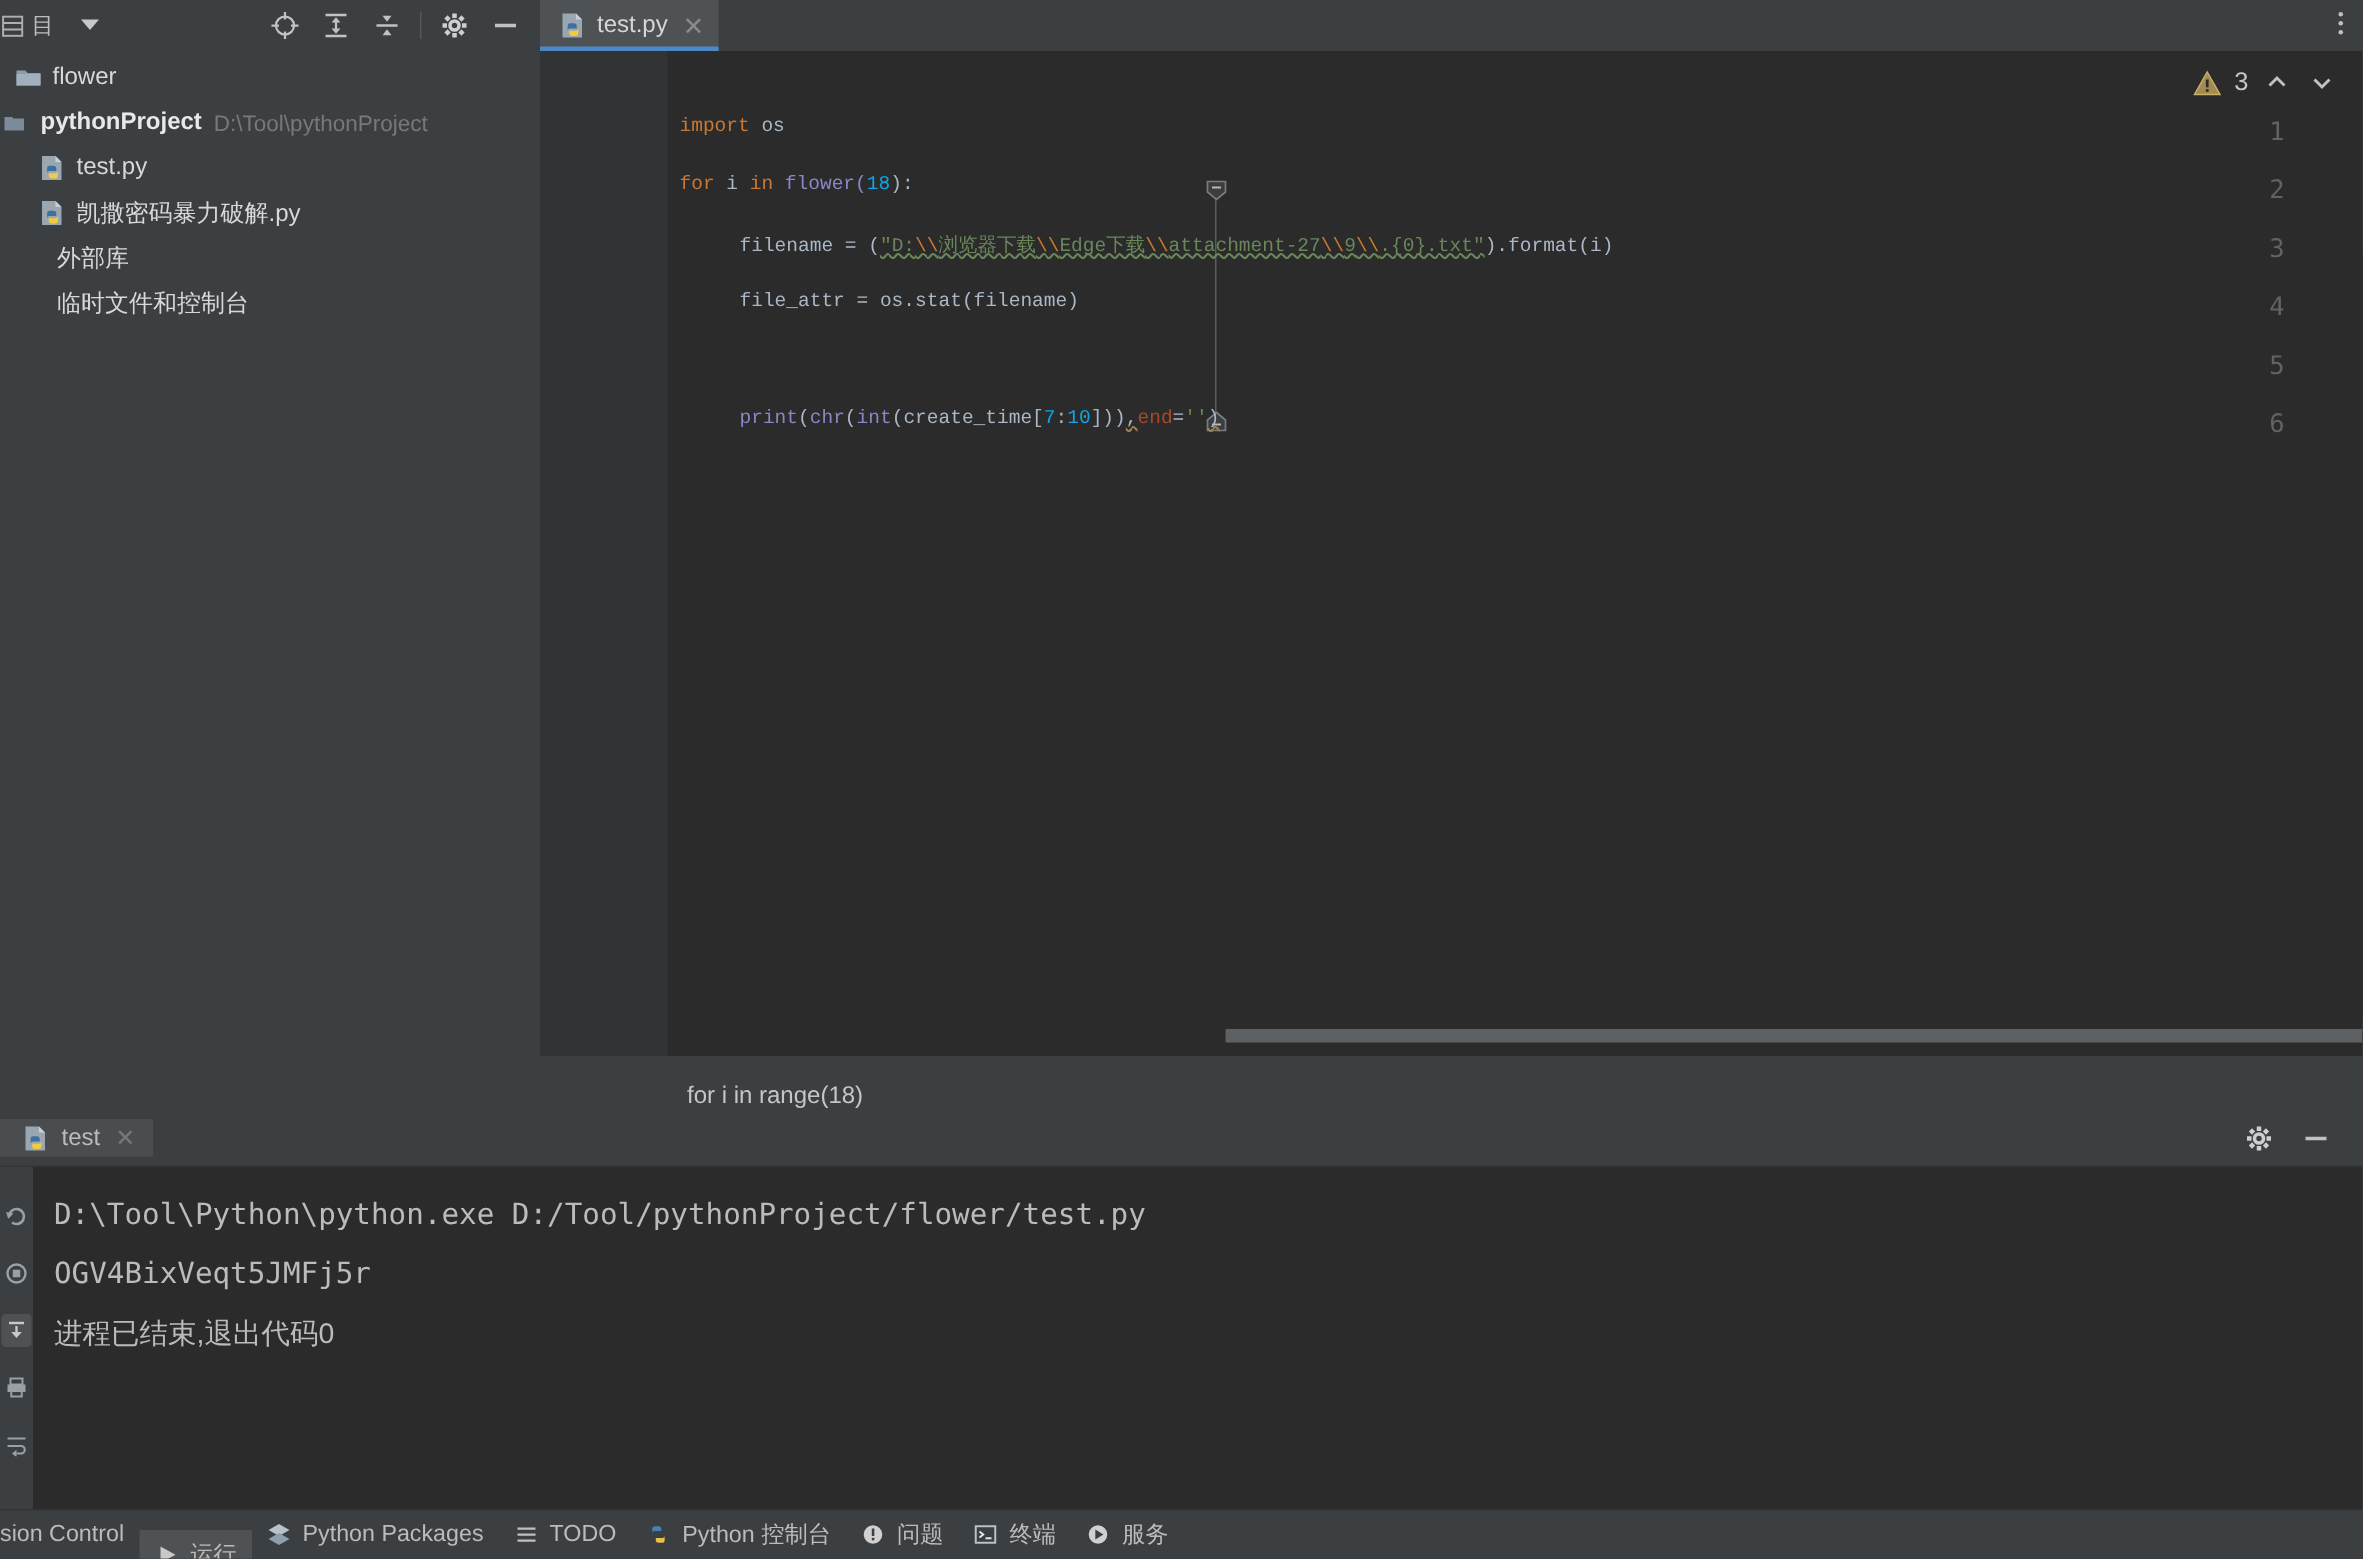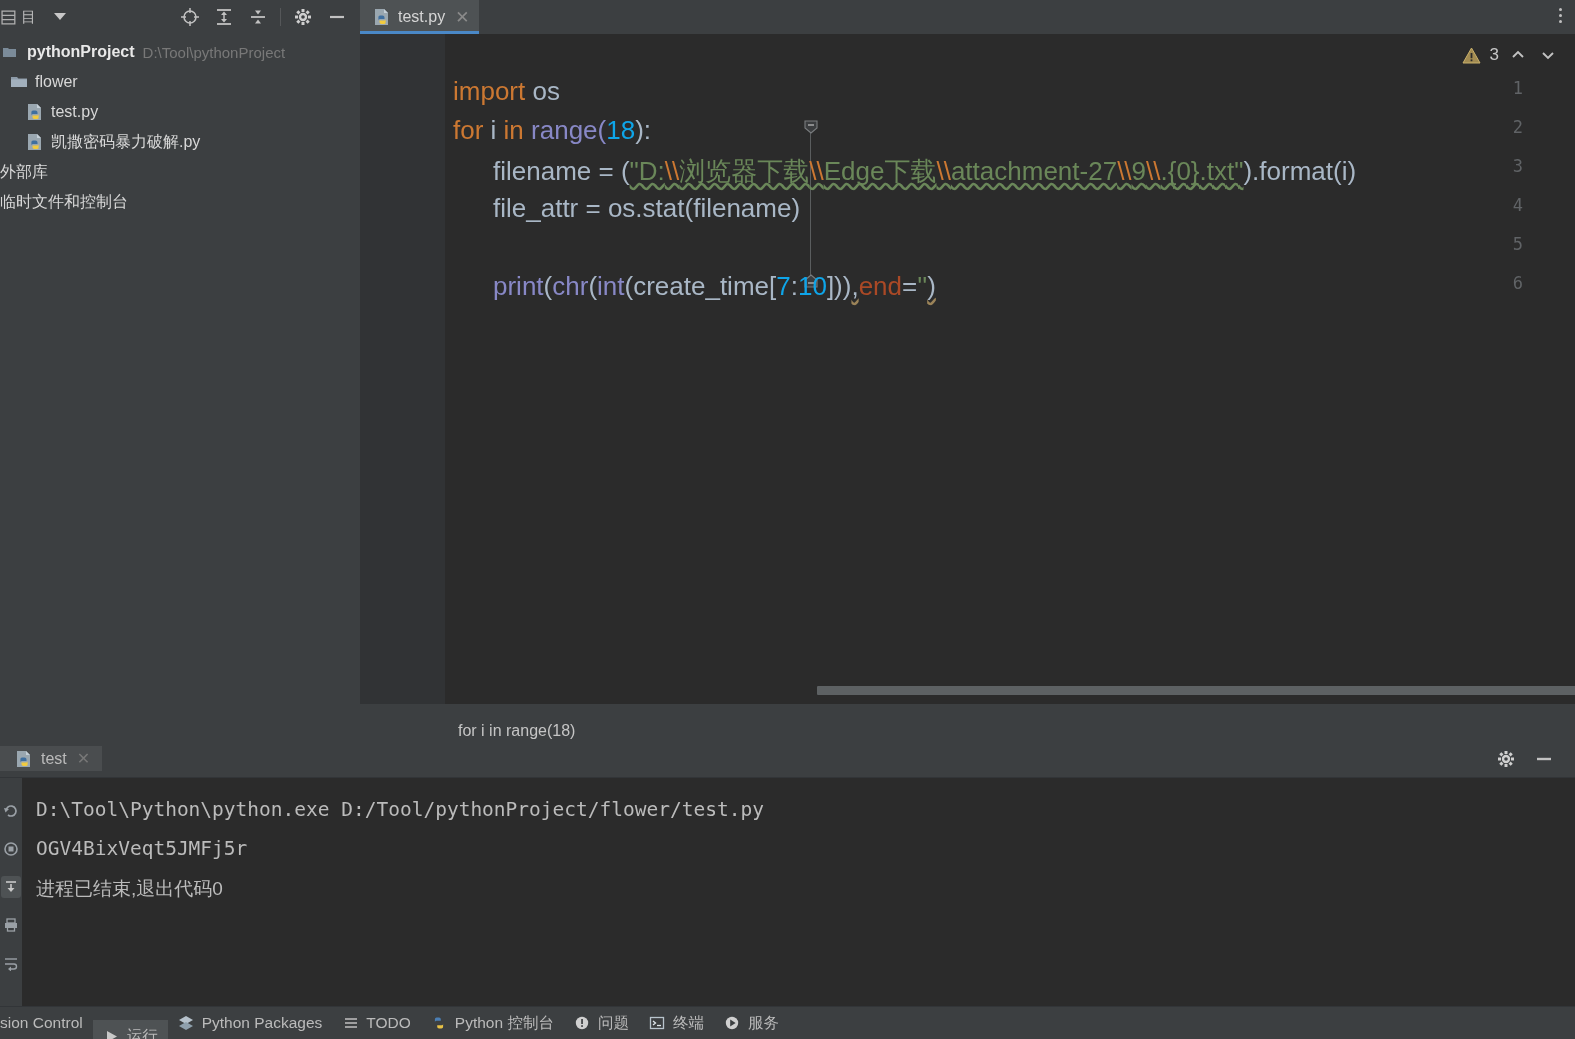--- a/index.html
+++ b/index.html
@@ -68,21 +68,21 @@
     cursor: pointer;
   }
   .tree-row .lbl { color: #d8d8d8; }
   .tree-row .lbl.bold { font-weight: bold; color: #e8e8e8; }
   .tree-row .sub {
     color: #787878; font-size: 15px; margin-left: 8px;
   }
   .r-root    { padding-left: 0px; }
   .r-folder  { padding-left: 8px; }
   .r-file    { padding-left: 24px; }
-  .r-ext     { padding-left: 0px; }
+  .r-ext     { padding-left: 0px; margin-left: 38px; }
   .ic { width: 22px; height: 20px; margin-right: 5px; flex: 0 0 auto;
         display:flex; align-items:center; justify-content:center; }
 
   
   .tabbar {
     position: absolute; left: 360px; top: 0;
     width: 1215px; height: 34px;
     background: #3c3f41;
     display: flex; align-items: flex-start;
   }
@@ -125,22 +125,22 @@
     color: #606366; font-size: 17px;
     font-family: "DejaVu Sans Mono", monospace;
     text-align: right; width: 30px;
   }
   .codearea {
     position: absolute; left: 85px; top: 0;
     right: 0; bottom: 0;
   }
   .cline {
     position: absolute; left: 0;
-    font-family: Liberation Sans, sans-serif;
-    font-size: 26px;
+    font-family: Liberation Mono, monospace;
+    font-size: 13px;
     white-space: pre;
     color: #a9b7c6;
     letter-spacing: 0px;
   }
   .kw   { color: #cc7832; }
   .num  { color: #0ea5e9; }
   .str  { color: #6a8759; }
   .esc  { color: #cc7832; }
   .bi   { color: #8888c6; }
   .plain{ color: #a9b7c6; }
@@ -320,38 +320,38 @@
       <div class="tb-btn">
         <svg width="22" height="20" viewBox="0 0 22 20">
           <line x1="4" y1="10" x2="18" y2="10" stroke="#c2c2c2" stroke-width="2.2"></line>
         </svg>
       </div>
     </div>
   </div>
 
   <div class="proj-tree">
 
-    <div class="tree-row r-root">
-      <span class="ic">
-        <svg width="18" height="16" viewBox="0 0 18 16">
-          <path d="M1 4 L1 13 L14 13 L14 5 L7 5 L6 4 Z" fill="#7b8b99"></path>
-        </svg>
-      </span>
-      <span class="lbl bold">pythonProject</span>
-      <span class="sub">D:\Tool\pythonProject</span>
-    </div>
-
     <div class="tree-row r-folder">
       <span class="ic">
         <svg width="19" height="16" viewBox="0 0 19 16">
           <path d="M1 3 L7 3 L8.4 4.6 L17 4.6 L17 13 L1 13 Z" fill="#8d9ba8"></path>
           <path d="M1 5.4 L17 5.4 L17 13 L1 13 Z" fill="#a2b0bd"></path>
         </svg>
       </span>
       <span class="lbl">flower</span>
+    </div>
+
+    <div class="tree-row r-root">
+      <span class="ic">
+        <svg width="18" height="16" viewBox="0 0 18 16">
+          <path d="M1 4 L1 13 L14 13 L14 5 L7 5 L6 4 Z" fill="#7b8b99"></path>
+        </svg>
+      </span>
+      <span class="lbl bold">pythonProject</span>
+      <span class="sub">D:\Tool\pythonProject</span>
     </div>
 
 
     <div class="tree-row r-file">
       <span class="ic">
         <svg width="19" height="18" viewBox="0 0 19 18">
           <path d="M2 1 L11 1 L15 5 L15 17 L2 17 Z" fill="#9aa7b0"></path>
           <path d="M11 1 L15 5 L11 5 Z" fill="#c5d0d8"></path>
           <path d="M5.5 7.5 h4 a2 2 0 0 1 2 2 v1.5 h-4.5 a1.6 1.6 0 0 0 -1.6 1.6 v-3.5 a1.6 1.6 0 0 1 1.6 -1.6 z" fill="#3f6f9f"></path>
           <path d="M12.5 16 h-4 a2 2 0 0 1 -2 -2 v-1.5 h4.5 a1.6 1.6 0 0 0 1.6 -1.6 v3.5 a1.6 1.6 0 0 1 -1.6 1.6 z" fill="#f2cb3e"></path>
@@ -423,21 +423,21 @@
     <div class="fold" style="top:239px;">
       <svg width="16" height="16" viewBox="0 0 16 16">
         <path d="M8 2 L14 7 V14 H2 V7 Z" fill="#3b3d3f" stroke="#7a7d7f" stroke-width="1.1"></path>
         <line x1="5" y1="10" x2="11" y2="10" stroke="#b8b8b8" stroke-width="1.3"></line>
       </svg>
     </div>
 
     <div class="codearea">
       <div class="cline" style="top:42px; left:8px;"><span class="kw">import</span><span class="plain"> os</span></div>
 
-      <div class="cline" style="top:81px; left:8px;"><span class="kw">for</span><span class="plain"> i </span><span class="kw">in</span><span class="bi"> range(</span><span class="num">18</span><span class="plain">):</span></div>
+      <div class="cline" style="top:81px; left:8px;"><span class="kw">for</span><span class="plain"> i </span><span class="kw">in</span><span class="bi"> flower(</span><span class="num">18</span><span class="plain">):</span></div>
 
       <div class="cline" style="top:120px; left:48px;"><span class="plain">filename = (</span><span class="wavy"><span class="str">"D:</span><span class="esc">\\</span><span class="str">浏览器下载</span><span class="esc">\\</span><span class="str">Edge下载</span><span class="esc">\\</span><span class="str">attachment-27</span><span class="esc">\\</span><span class="str">9</span><span class="esc">\\</span><span class="str">.{0}.txt"</span></span><span class="plain">).format(i)</span></div>
 
       <div class="cline" style="top:159px; left:48px;"><span class="plain">file_attr = os.</span><span class="plain">stat</span><span class="plain">(filename)</span></div>
 
 
       <div class="cline" style="top:237px; left:48px;"><span class="bi">print</span><span class="plain">(</span><span class="bi">chr</span><span class="plain">(</span><span class="bi">int</span><span class="plain">(create_time[</span><span class="num">7</span><span class="plain">:</span><span class="num">10</span><span class="plain">]))</span><span class="wavy-r plain">,</span><span class="kwarg">end</span><span class="plain">=</span><span class="str">''</span><span class="wavy-r plain">)</span></div>
     </div>
 
     <div class="insp-widget">

